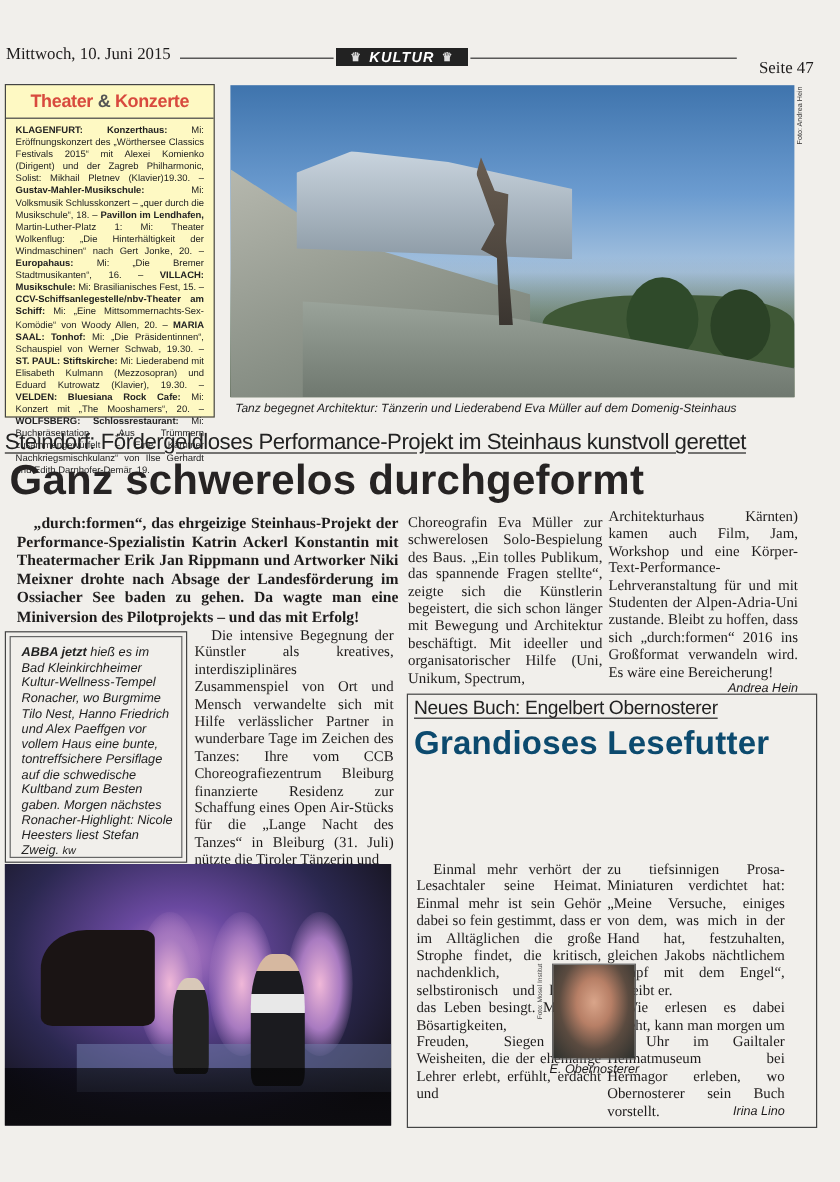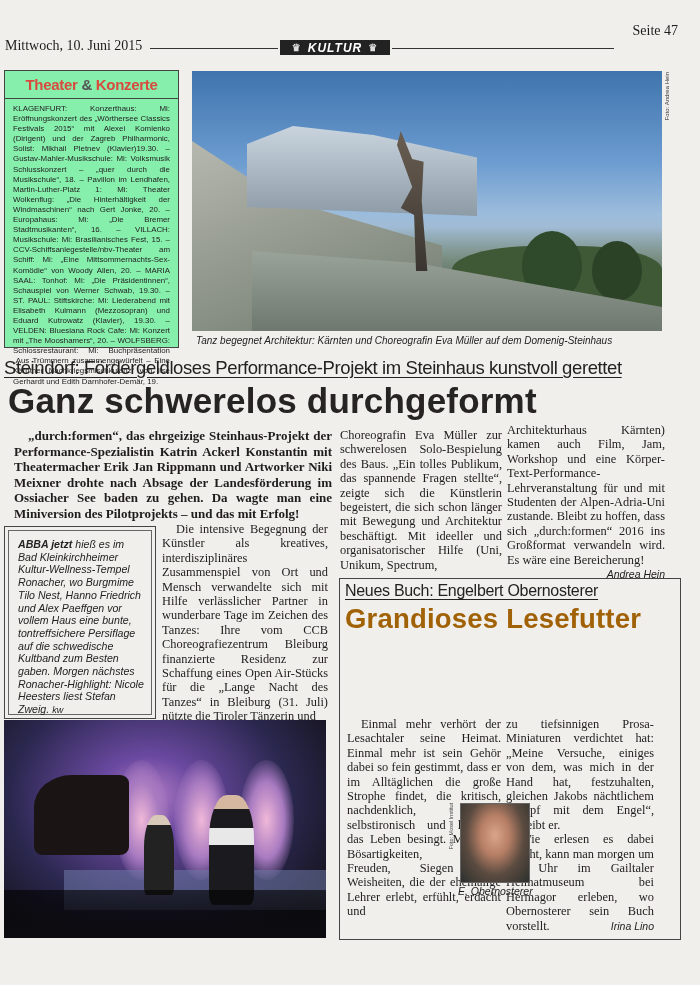--- a/index.html
+++ b/index.html
@@ -7,47 +7,47 @@
   body {
     background: #f1efeb;
     font-family: "Liberation Serif", serif;
     color: #1e1c1c;
     position: relative;
   }
   .abs { position: absolute; }
 
   
   .hdr-date { left: 5px; top: 38px; font-size: 14px; font-family: "Liberation Serif", serif; }
-  .hdr-page { right: 22px; top: 23px; font-size: 14px; text-align: right; }
+  .hdr-page { right: 22px; top: 50px; font-size: 14px; text-align: right; }
   .hdr-line { height: 1px; background: #333; top: 48px; }
   .kultur {
     left: 280px; top: 40px; width: 110px; height: 15px;
     background: #222; color: #fff; font-family: "Liberation Sans", sans-serif;
     font-weight: bold; font-style: italic; font-size: 12px; letter-spacing: 1px;
     display: flex; align-items: center; justify-content: center; gap: 6px;
   }
   .kultur .crown { font-size: 10px; font-style: normal; color: #ddd; }
 
   
   .theater-box {
     left: 4px; top: 70px; width: 175px; height: 278px;
-    border: 1px solid #444; background: #86efac;
+    border: 1px solid #444; background: #fef9c3;
   }
   .theater-title {
     height: 28px; border-bottom: 1px solid #444;
     text-align: center; font-family: "Liberation Sans", sans-serif;
     font-weight: bold; font-size: 15px; color: #d84a3e; line-height: 28px;
     letter-spacing: -0.3px;
   }
   .theater-title .amp { color: #555; }
   .theater-body {
     padding: 5px 8px 4px 8px; font-family: "Liberation Sans", sans-serif;
     font-size: 7.9px; line-height: 10.1px; text-align: justify; color: #222;
   }
-  .theater-body b { font-weight: normal; }
+  .theater-body b { font-weight: bold; }
 
   
   .photo-top {
     left: 192px; top: 71px; width: 470px; height: 260px;
     background:
       linear-gradient(180deg, rgba(0,0,0,0) 55%, rgba(40,50,40,0.55) 100%),
       linear-gradient(180deg, #3f74ad 0%, #6c9cd0 35%, #a8c4df 60%, #8fa79a 72%, #445a3a 100%);
     overflow: hidden;
   }
   .photo-top .bldg1 { left: 0; top: 70px; width: 250px; height: 190px; background: linear-gradient(160deg,#b6b8ae,#707a70); clip-path: polygon(0 0, 35% 30%, 100% 55%, 100% 100%, 0 100%); }
@@ -120,21 +120,21 @@
   .book-box {
     left: 339px; top: 578px; width: 342px; height: 362px;
     border: 1px solid #444; padding: 3px 5px 0 5px;
   }
   .book-kicker {
     font-family: "Liberation Sans", sans-serif; font-size: 16px; color: #222;
     text-decoration: underline; text-underline-offset: 3px; white-space: nowrap; letter-spacing: -0.3px;
   }
   .book-headline {
     font-family: "Liberation Sans", sans-serif; font-weight: bold; font-size: 27.5px;
-    color: #a16207; white-space: nowrap; margin-top: 3px; letter-spacing: 0.2px;
+    color: #0c4a6e; white-space: nowrap; margin-top: 3px; letter-spacing: 0.2px;
   }
   .book-lead {
     font-weight: bold; font-size: 12.6px; line-height: 14.6px; text-align: justify;
     text-indent: 14px; margin-top: 4px;
   }
   .book-col1 { left: 7px; top: 138px; width: 154px; }
   .book-col1 .indent { text-indent: 14px; }
   .book-col2 { left: 166px; top: 138px; width: 148px; }
   .book-col2 p { text-align: justify; }
   .portrait {
@@ -176,21 +176,21 @@
 <div class="abs photo-top">
   <div class="abs bldg1"></div>
   <div class="abs bldg2"></div>
   <div class="abs hill"></div>
   <div class="abs tree"></div>
   <div class="abs tree2"></div>
   <div class="abs wall"></div>
   <div class="abs dancer"></div>
 </div>
 <div class="abs photo-credit-top">Foto: Andrea Hein</div>
-<div class="abs caption-top">Tanz begegnet Architektur: Kärnten und Choreografin Eva Müller auf dem Domenig-Steinhaus</div>
+<div class="abs caption-top">Tanz begegnet Architektur: Tänzerin und Liederabend Eva Müller auf dem Domenig-Steinhaus</div>
 
 <div class="abs kicker">Steindorf: Fördergeldloses Performance-Projekt im Steinhaus kunstvoll gerettet</div>
 <div class="abs headline">Ganz schwerelos durchgeformt</div>
 <div class="abs lead">„durch:formen“, das ehrgeizige Steinhaus-Projekt der Performance-Spezialistin Katrin Ackerl Konstantin mit Theatermacher Erik Jan Rippmann und Artworker Niki Meixner drohte nach Absage der Landesförderung im Ossiacher See baden zu gehen. Da wagte man eine Miniversion des Pilotprojekts – und das mit Erfolg!</div>
 <div class="abs col col-mid">Die intensive Begegnung der Künstler als kreatives, interdisziplinäres Zusammenspiel von Ort und Mensch verwandelte sich mit Hilfe verlässlicher Partner in wunderbare Tage im Zeichen des Tanzes: Ihre vom CCB Choreografiezentrum Bleiburg finanzierte Residenz zur Schaffung eines Open Air-Stücks für die „Lange Nacht des Tanzes“ in Bleiburg (31. Juli) nützte die Tiroler Tänzerin und</div>
 <div class="abs col col-3">Choreografin Eva Müller zur schwerelosen Solo-Bespielung des Baus. „Ein tolles Publikum, das spannende Fragen stellte“, zeigte sich die Künstlerin begeistert, die sich schon länger mit Bewegung und Architektur beschäftigt. Mit ideeller und organisatorischer Hilfe (Uni, Unikum, Spectrum,</div>
 <div class="abs col col-4">
   <span>Architekturhaus Kärnten) kamen auch Film, Jam, Workshop und eine Körper-Text-Performance-Lehrveranstaltung für und mit Studenten der Alpen-Adria-Uni zustande. Bleibt zu hoffen, dass sich „durch:formen“ 2016 ins Großformat verwandeln wird. Es wäre eine Bereicherung!</span>
   <span class="byline">Andrea Hein</span>
 </div>

